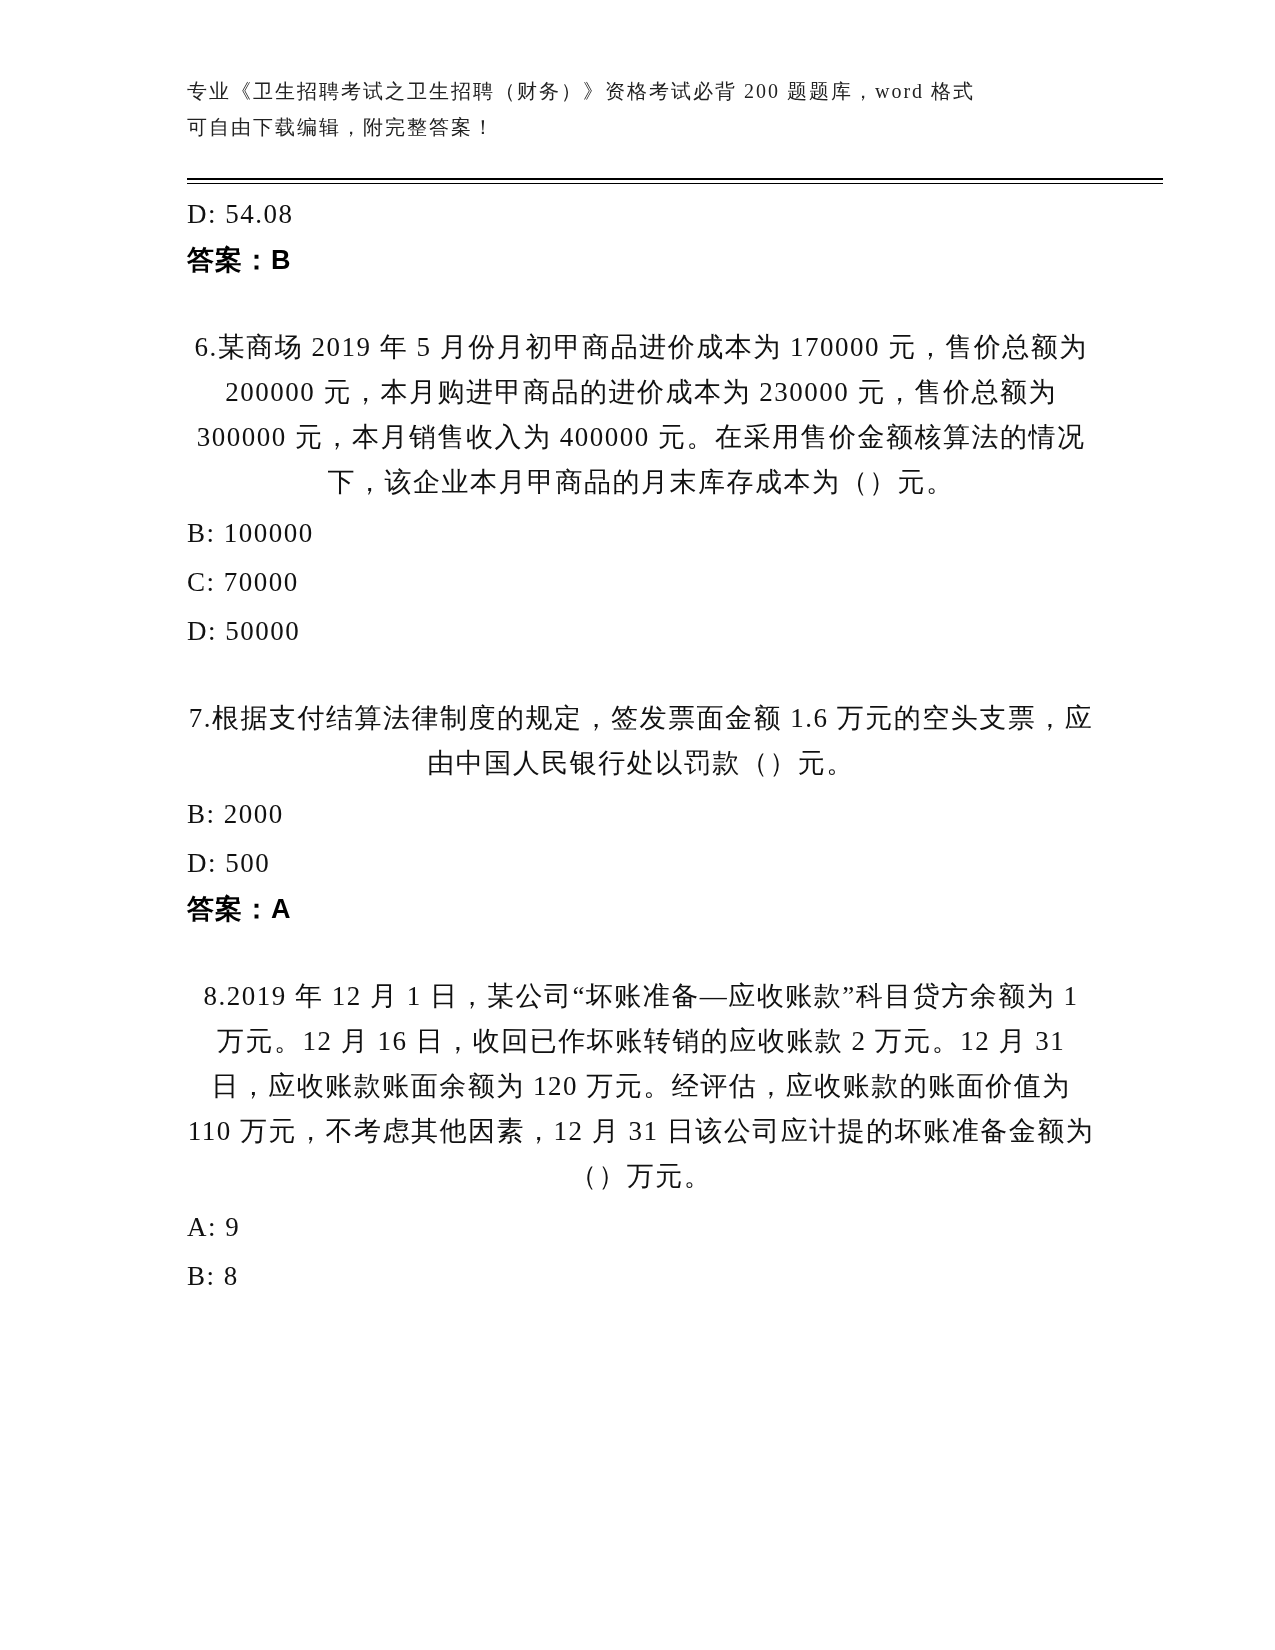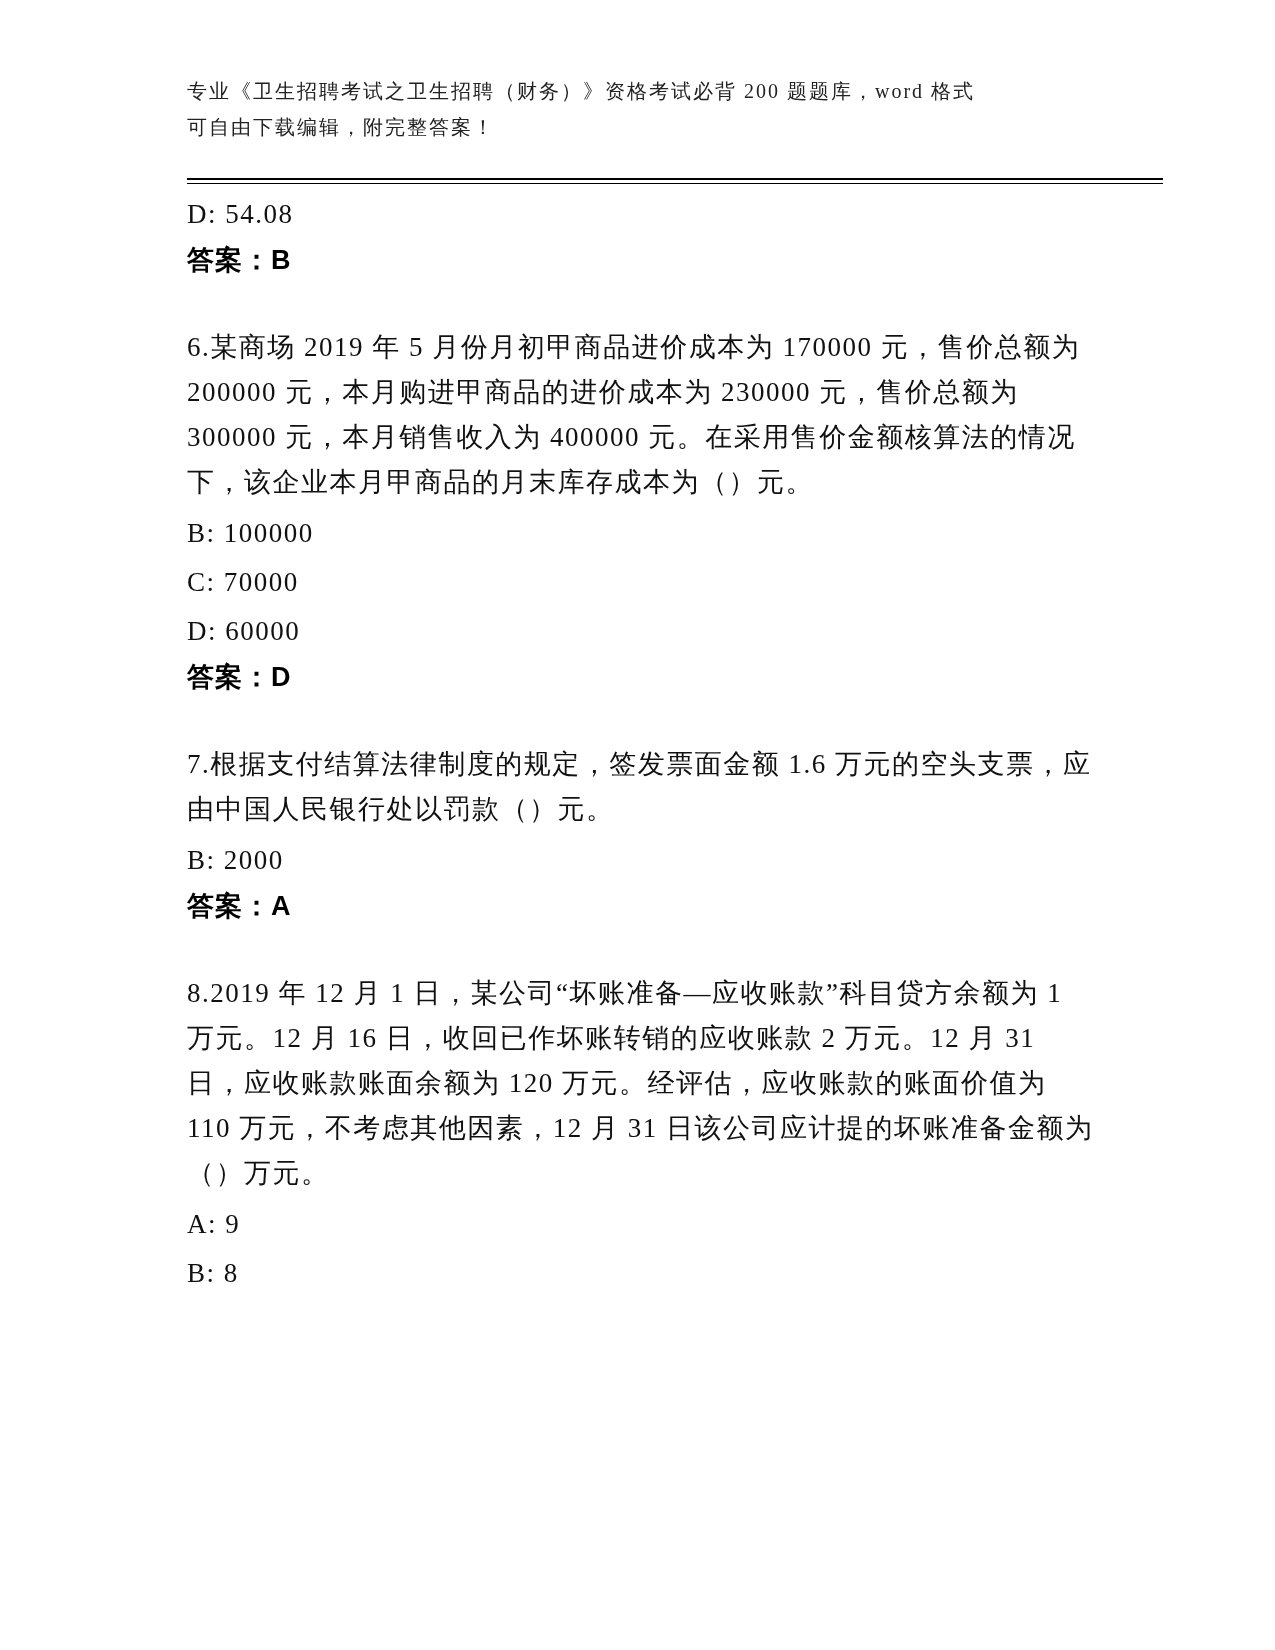--- a/index.html
+++ b/index.html
@@ -56,21 +56,21 @@
   .answer-row {
     line-height: 45px;
     font-family: "Liberation Sans", "DejaVu Sans", sans-serif;
     font-weight: bold;
     color: #000000;
     letter-spacing: 1px;
   }
   .question-stem {
     margin-top: 42px;
     margin-bottom: 6px;
-    text-align: left;
+    text-align: center;
   }
 </style>
 </head>
 <body>
 
 <div class="page">
   <div class="content">
 
     <div class="doc-header">
       <div class="hline">专业《卫生招聘考试之卫生招聘（财务）》资格考试必背 200 题题库，word 格式</div>
@@ -82,29 +82,29 @@
     <div class="doc-body">
 
       <div class="option-row first-after-rule">D: 54.08</div>
       <div class="answer-row">答案：B</div>
 
       <div>
         <div class="question-stem">6.某商场 2019 年 5 月份月初甲商品进价成本为 170000 元，售价总额为 200000 元，本月购进甲商品的进价成本为 230000 元，售价总额为 300000 元，本月销售收入为 400000 元。在采用售价金额核算法的情况下，该企业本月甲商品的月末库存成本为（）元。</div>
         <div>
           <div class="option-row">B: 100000</div>
           <div class="option-row">C: 70000</div>
-          <div class="option-row">D: 60000</div>
+          <div class="option-row">D: 50000</div>
         </div>
-        <div class="answer-row">答案：D</div>
       </div>
 
       <div>
         <div class="question-stem">7.根据支付结算法律制度的规定，签发票面金额 1.6 万元的空头支票，应由中国人民银行处以罚款（）元。</div>
         <div>
           <div class="option-row">B: 2000</div>
+          <div class="option-row">D: 500</div>
         </div>
         <div class="answer-row">答案：A</div>
       </div>
 
       <div>
         <div class="question-stem">8.2019 年 12 月 1 日，某公司“坏账准备—应收账款”科目贷方余额为 1 万元。12 月 16 日，收回已作坏账转销的应收账款 2 万元。12 月 31 日，应收账款账面余额为 120 万元。经评估，应收账款的账面价值为 110 万元，不考虑其他因素，12 月 31 日该公司应计提的坏账准备金额为（）万元。</div>
         <div>
           <div class="option-row">A: 9</div>
           <div class="option-row">B: 8</div>
         </div>

